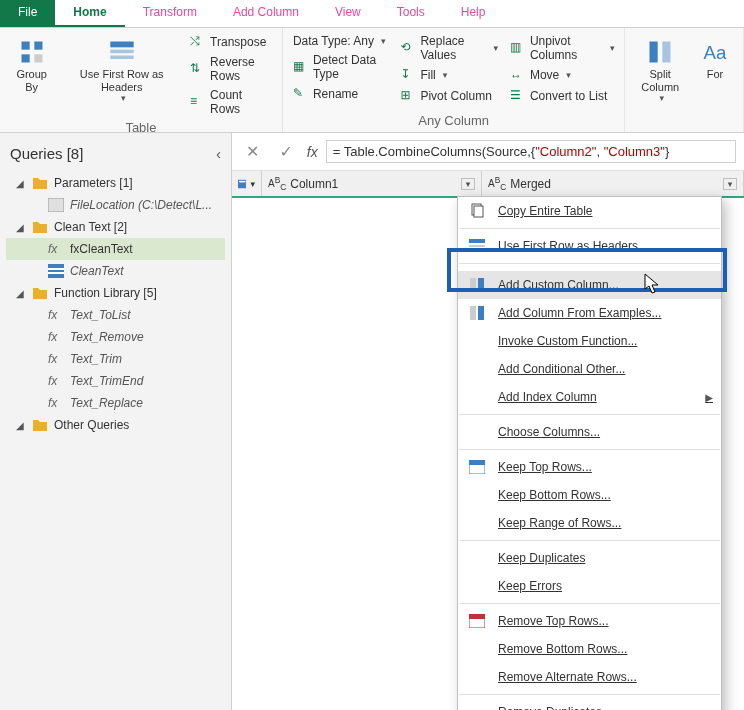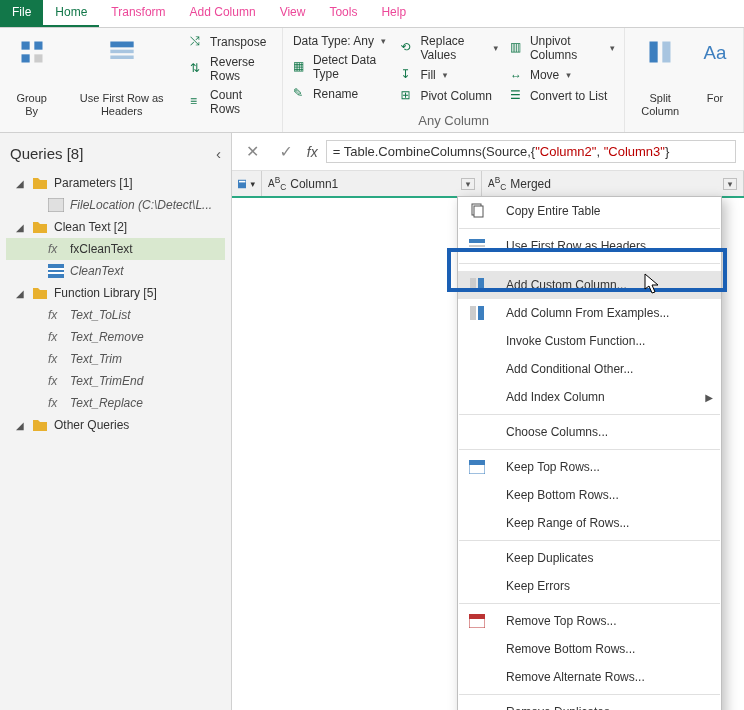--- a/index.html
+++ b/index.html
@@ -1,30 +1,30 @@
 <!DOCTYPE html>
 <html><head>
 <meta charset="utf-8">
 <style>
 * { margin:0; padding:0; box-sizing:border-box; font-family:"Segoe UI",Tahoma,sans-serif; }
 body { width:744px; height:710px; overflow:hidden; background:#fff; color:#333; font-size:12px; }
 
 
 .tabs { display:flex; height:28px; border-bottom:1px solid #d0d0d0; background:#fff; }
-.tab { padding:5px 12px; cursor:default; }
+.tab { padding:5px 18px; cursor:default; }
 .tab.file { background:#127749; color:#fff; font-weight:500; }
-.tab.active { border-bottom:2px solid #127749; color:#127749; font-weight:400; }
+.tab.active { border-bottom:2px solid #127749; color:#127749; font-weight:700; }
 .tab.norm { color:#ec4899; }
 
 
 .ribbon { display:flex; background:#f8f8f8; border-bottom:1px solid #d0d0d0; height:105px; }
 .rgroup { display:flex; flex-direction:column; padding:4px 6px; border-right:1px solid #e6e6e6; }
 .rgroup .lbl { text-align:center; color:#666; font-size:13px; margin-top:auto; padding-top:2px; }
 .rrow { display:flex; gap:4px; }
-.bigbtn { display:flex; flex-direction:column; align-items:center; padding:4px 6px; cursor:default; min-width:44px;gap:24px; }
+.bigbtn { display:flex; flex-direction:column; align-items:center; padding:4px 6px; cursor:default; min-width:44px; }
 .bigbtn .icn { width:32px; height:32px; display:flex; align-items:center; justify-content:center; color:#127749; }
 .bigbtn .txt { font-size:11px; text-align:center; line-height:1.15; }
 .smbtn { display:flex; align-items:center; gap:4px; padding:2px 4px; font-size:12px; cursor:default; }
 .smbtn .si { width:16px; height:16px; color:#127749; flex-shrink:0; }
 .dd::after { content:"▾"; font-size:9px; margin-left:3px; color:#555; }
 
 
 .main { display:flex; height:577px; }
 .sidebar { width:232px; background:#f3f3f3; border-right:1px solid #d0d0d0; padding:6px 0; }
 .sb-head { display:flex; align-items:center; padding:6px 10px; font-size:15px; color:#333; }
@@ -54,21 +54,21 @@
 .gh .ddic { width:14px; text-align:center; color:#555; border:1px solid #c0c0c0; font-size:9px; margin-left:auto; }
 .gh.c1 { width:30px; }
 .gh.c2 { width:220px; }
 .gh.c3 { flex:1; }
 
 .gbody { position:relative; }
 .dr { position:absolute; left:250px; padding:3px 6px; font-size:13px; color:#333; white-space:nowrap; }
 
 
 .ctx { position:absolute; left:225px; top:25px; width:265px; background:#fff; border:1px solid #bfbfbf; box-shadow:4px 4px 12px rgba(0,0,0,.25); z-index:10; }
-.cmi { display:flex; align-items:center; gap:18px; padding:5px 8px; cursor:default; }
+.cmi { display:flex; align-items:center; gap:10px; padding:5px 8px; cursor:default;text-decoration:underline; }
 .cmi .ci { width:22px; height:18px; display:flex; align-items:center; justify-content:center; color:#555; }
 .cmi.hov { background:#e5e5e5;margin-top:7px; }
 .cmi .sub { margin-left:auto; font-size:10px; color:#555; }
 .csep { height:1px; background:#e0e0e0; margin:3px 1px; }
 
 .highlight { position:absolute; border:4px solid #1a5fb4; pointer-events:none; z-index:20; }
 .cursor { position:absolute; z-index:30; }
 </style>
 </head>
 <body>

